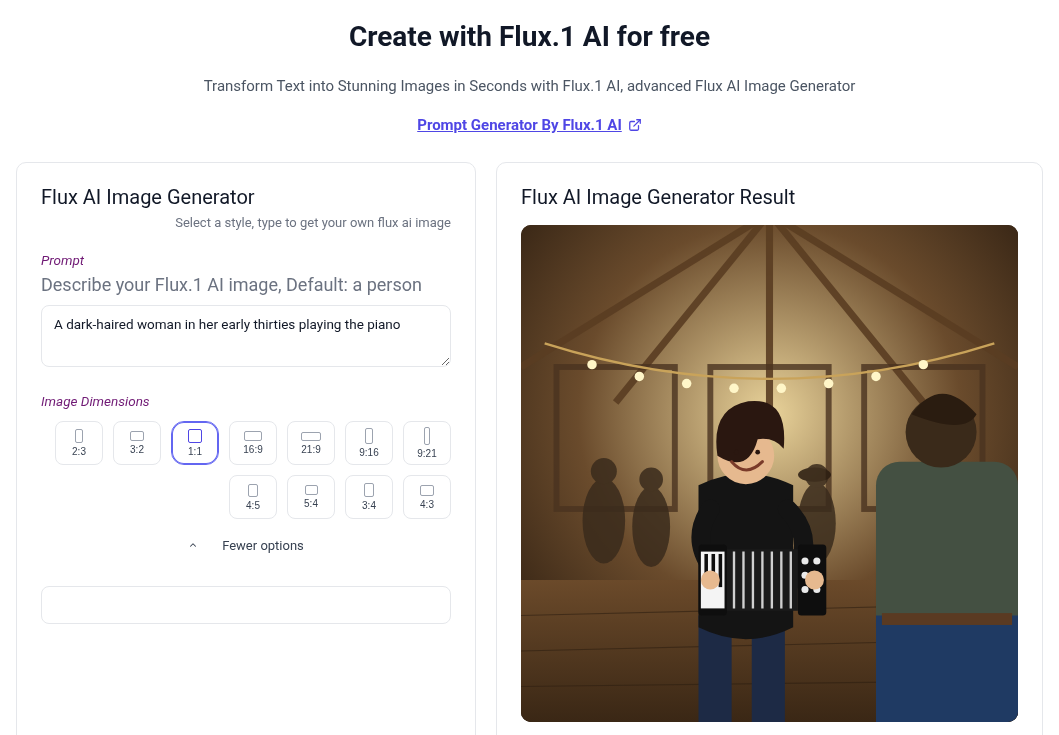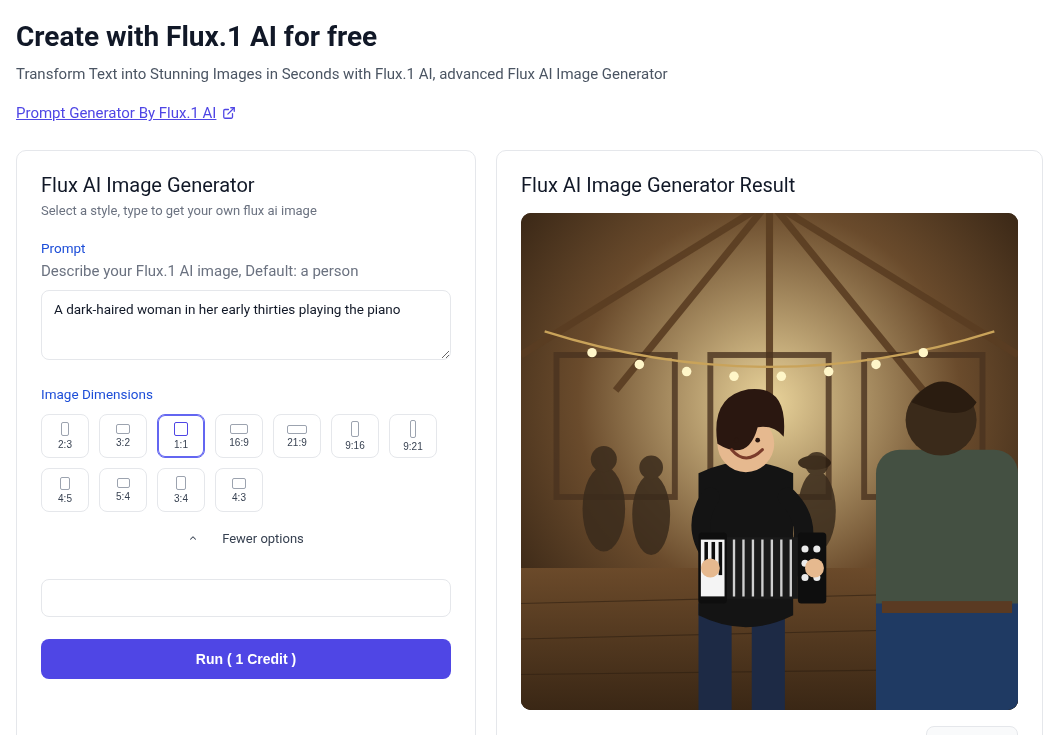--- a/index.html
+++ b/index.html
@@ -3,54 +3,54 @@
   <meta charset="utf-8">
   <style>
     * { box-sizing: border-box; margin: 0; padding: 0; }
     body {
       font-family: -apple-system, BlinkMacSystemFont, "Segoe UI", Roboto, Helvetica, Arial, sans-serif;
       background: #ffffff;
       color: #111827;
       padding: 20px 0 40px;
     }
     .page { max-width: 1060px; margin: 0 auto; padding: 0 16px; }
-    .header { text-align: left; }
+    .header { text-align: center; }
     .title { font-size: 28px; font-weight: 700; color: #111827; }
-    .subtitle { font-size: 15px; color: #4b5563; margin-top: 12px; }
+    .subtitle { font-size: 15px; color: #4b5563; margin-top: 24px; }
     .topline { margin-top: 20px; }
     .promptgen-link {
       display: inline-flex; align-items: center; gap: 6px;
-      color: #4f46e5; font-weight: 400; font-size: 15px;
+      color: #4f46e5; font-weight: 700; font-size: 15px;
       text-decoration: underline; cursor: pointer;
     }
     .ext-icon { width: 14px; height: 14px; display: inline-block; }
     .panels { display: flex; gap: 20px; margin-top: 28px; align-items: stretch; }
     .panel {
       border: 1px solid #e5e7eb; border-radius: 10px; padding: 22px 24px 24px;
       background: #fff;
     }
     .panel-left { flex: 0 0 460px; max-width: 460px; }
     .panel-right { flex: 1; }
     .panel-title { font-size: 20px; font-weight: 400; color: #111827; }
-    .panel-desc { font-size: 13px; color: #6b7280; margin-top: 6px; }
+    .panel-desc { font-size: 13px; color: #6b7280; margin-top: 6px; text-align: right; }
     .section { margin-top: 22px; }
-    .section-label { font-size: 13.5px; color: #1d4ed8; }
-    .section-sub { font-size: 15px; color: #6b7280; margin-top: 6px; }
+    .section-label { font-size: 13.5px; color: #701a75; font-style: italic; }
+    .section-sub { font-size: 18px; color: #6b7280; margin-top: 6px; }
     .prompt-textarea {
       width: 100%; margin-top: 10px; border: 1px solid #e5e7eb; border-radius: 8px;
       padding: 10px 12px; font-size: 13.5px; color: #111827; resize: vertical;
-      height: 70px; outline: none; font-family: inherit;
-    }
-    .dims-grid { display: flex; flex-wrap: wrap; gap: 10px; margin-top: 12px; }
+      height: 62px; outline: none; font-family: inherit;
+    }
+    .dims-grid { display: flex; flex-wrap: wrap; gap: 10px; margin-top: 12px; justify-content: flex-end; }
     .dim-tile {
       width: 48px; height: 44px; border: 1px solid #e5e7eb; border-radius: 8px;
       background: #fff; display: flex; flex-direction: column; align-items: center;
       justify-content: center; gap: 4px; cursor: pointer; font-size: 10px; color: #374151;
     }
-    .dim-tile.selected { border-color: #6366f1; box-shadow: 0 0 0 1px #6366f1 inset; }
+    .dim-tile.selected { border-color: #6366f1; box-shadow: 0 0 0 1px #6366f1 inset; border-radius: 13px; }
     .dim-shape { border: 1.5px solid #9ca3af; border-radius: 2px; }
     .dim-tile.selected .dim-shape { border-color: #4f46e5; }
     .dim-label { line-height: 1; }
     .fewer { text-align: center; margin-top: 16px; }
     .fewer-link {
       display: inline-flex; align-items: center; gap: 24px;
       font-size: 13px; color: #374151; cursor: pointer;
     }
     .chevron { width: 10px; height: 10px; }
     .seed-input {
@@ -162,21 +162,20 @@
               </svg>
             <span>Fewer options</span>
           </span>
         </div>
       </div>
 
       <div class="section">
         <input class="seed-input" type="text" value="" style="">
       </div>
 
-      <button class="run-btn">Run   ( 1 Credit )</button>
 
       
     </div>
 
     <div class="panel panel-right">
       <h2 class="panel-title">Flux AI Image Generator Result</h2>
       <div class="result-image scene" aria-label="A smiling dark-haired woman playing an accordion inside a wooden pavilion with string lights; people dancing around her.">
         <svg viewBox="0 0 420 420" preserveAspectRatio="xMidYMid slice">
           <defs>
             <radialGradient id="bgLight" cx="50%" cy="38%" r="70%">

